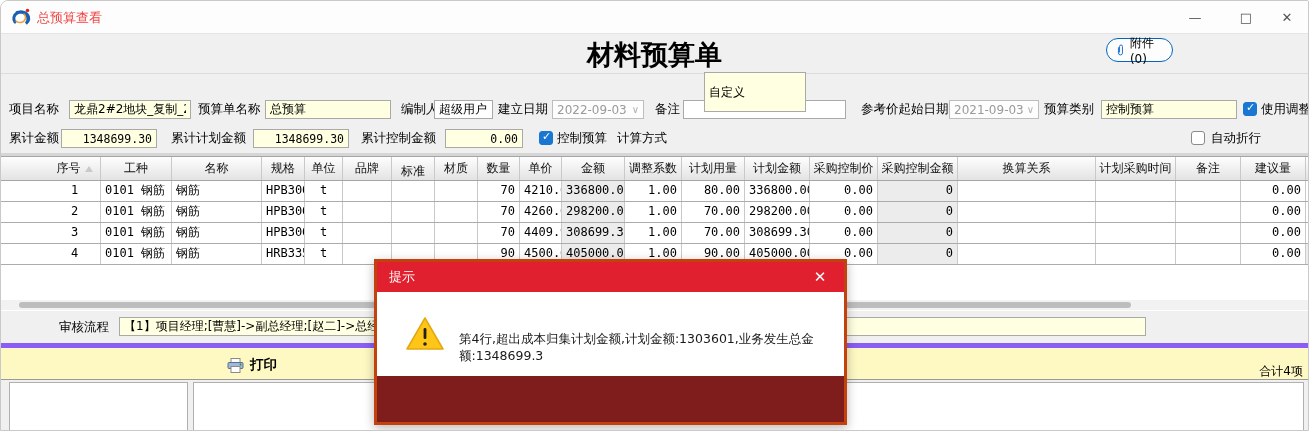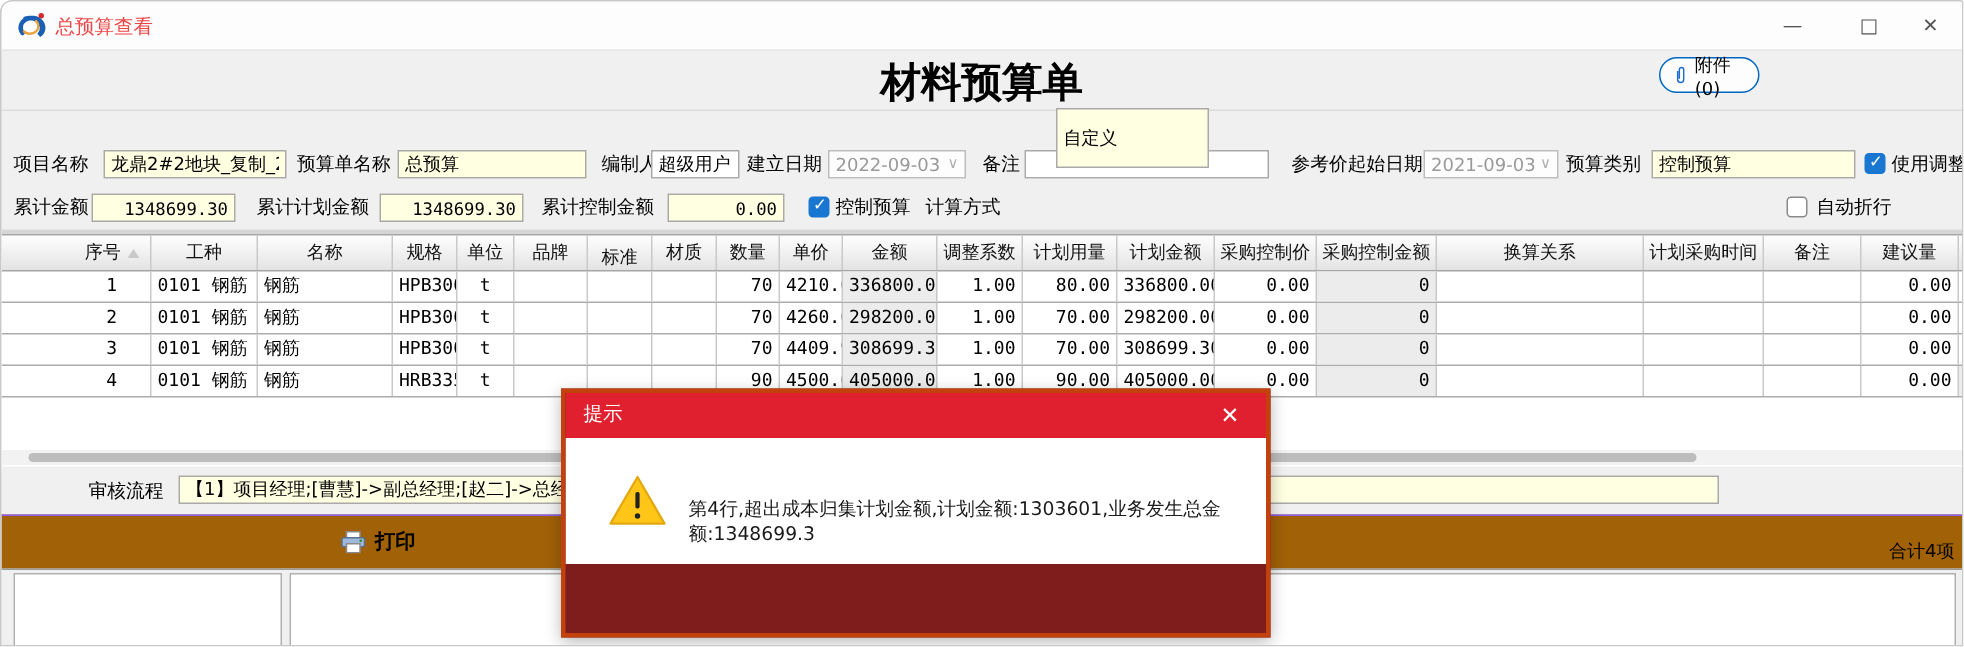--- a/index.html
+++ b/index.html
@@ -47,21 +47,21 @@
   .thead .tcell{font-family:"DejaVu Sans","Liberation Sans",sans-serif;}
   .tcell.shade{background:#ececec;}
   .sort-ico{width:0;height:0;border-left:4px solid transparent;border-right:4px solid transparent;
             border-bottom:6px solid #c9c9c9;margin-left:4px;}
   
   .hscroll{position:absolute;left:0;top:299px;width:1309px;height:10px;background:#f2f2f2;}
   .hscroll .thumb{position:absolute;left:18px;top:2px;width:1112px;height:6px;background:#bdbdbd;border-radius:3px;}
   
   .approval-row{position:absolute;left:0;top:310px;right:0;height:32px;background:#f0f0f0;}
   
-  .print-band{position:absolute;left:0;top:342px;right:0;height:36px;background:#a16207;border-top:1px solid #8b5cf6;}
+  .print-band{position:absolute;left:0;top:342px;right:0;height:36px;background:#fef9c3;border-top:5px solid #8b5cf6;}
   .print-btn{position:absolute;left:226px;top:8px;display:flex;align-items:center;gap:6px;font-weight:bold;font-size:13.5px;}
   .total-lbl{position:absolute;right:5px;top:15px;font-size:12px;}
   
   .bottom{position:absolute;left:0;top:378px;right:0;bottom:0;background:#f0f0f0;border-top:1px solid #9a9a9a;}
   .panel{position:absolute;top:2px;bottom:-2px;background:#fff;border:1px solid #b0b0b0;}
   
   .modal{position:absolute;left:373px;top:258px;width:473px;height:166px;background:#7f1d1d;border:3px solid #c2410c;
          border-radius:0;box-shadow:0 3px 10px rgba(0,0,0,.28);overflow:hidden;box-sizing:border-box;}
   .modal-title{position:absolute;left:0;top:0;right:0;height:30px;background:#e1202f;color:#fff;
                line-height:30px;padding-left:12px;font-size:13px;box-sizing:border-box;}

